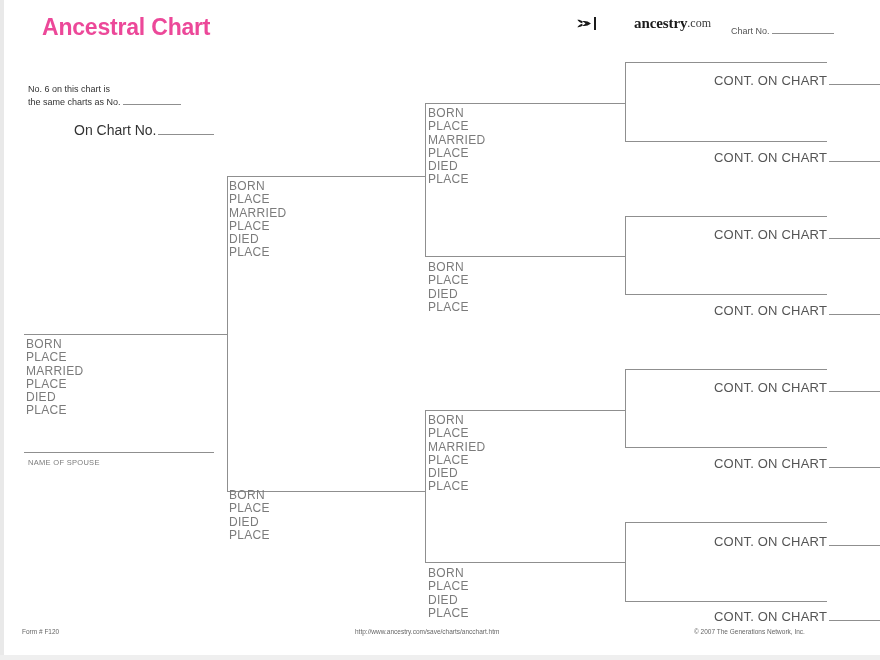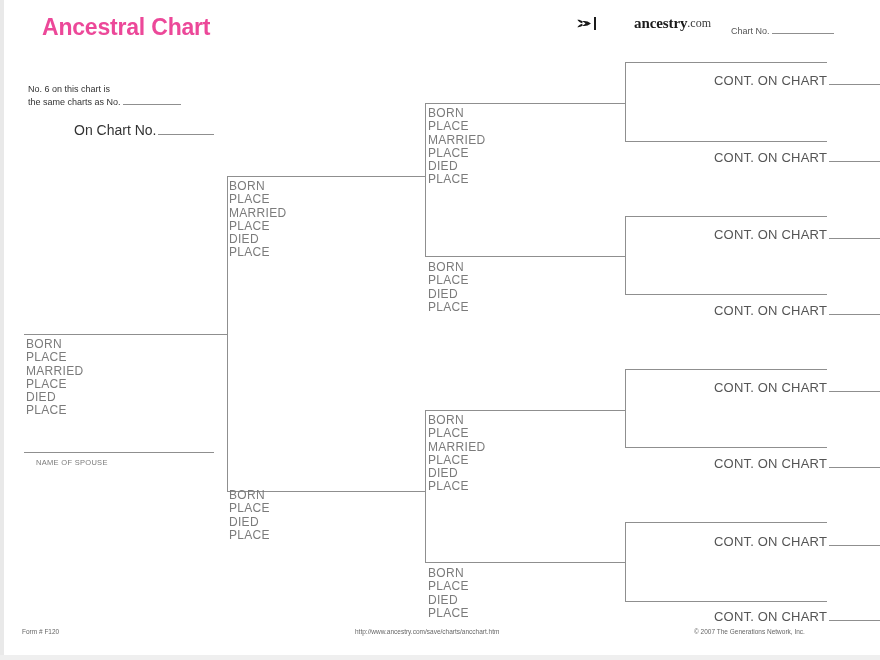--- a/index.html
+++ b/index.html
@@ -220,21 +220,21 @@
   </div>
 
   <div class="facts" style="left:26px; top:338px;">
     <div>BORN</div>
     <div>PLACE</div>
     <div>MARRIED</div>
     <div>PLACE</div>
     <div>DIED</div>
     <div>PLACE</div>
   </div>
-  <div class="spouse-label" style="left:36px; top:458px;">NAME OF SPOUSE</div>
+  <div class="spouse-label" style="left:28px; top:458px;">NAME OF SPOUSE</div>
 
   <div class="facts" style="left:229px; top:180px;">
     <div>BORN</div>
     <div>PLACE</div>
     <div>MARRIED</div>
     <div>PLACE</div>
     <div>DIED</div>
     <div>PLACE</div>
   </div>
 

